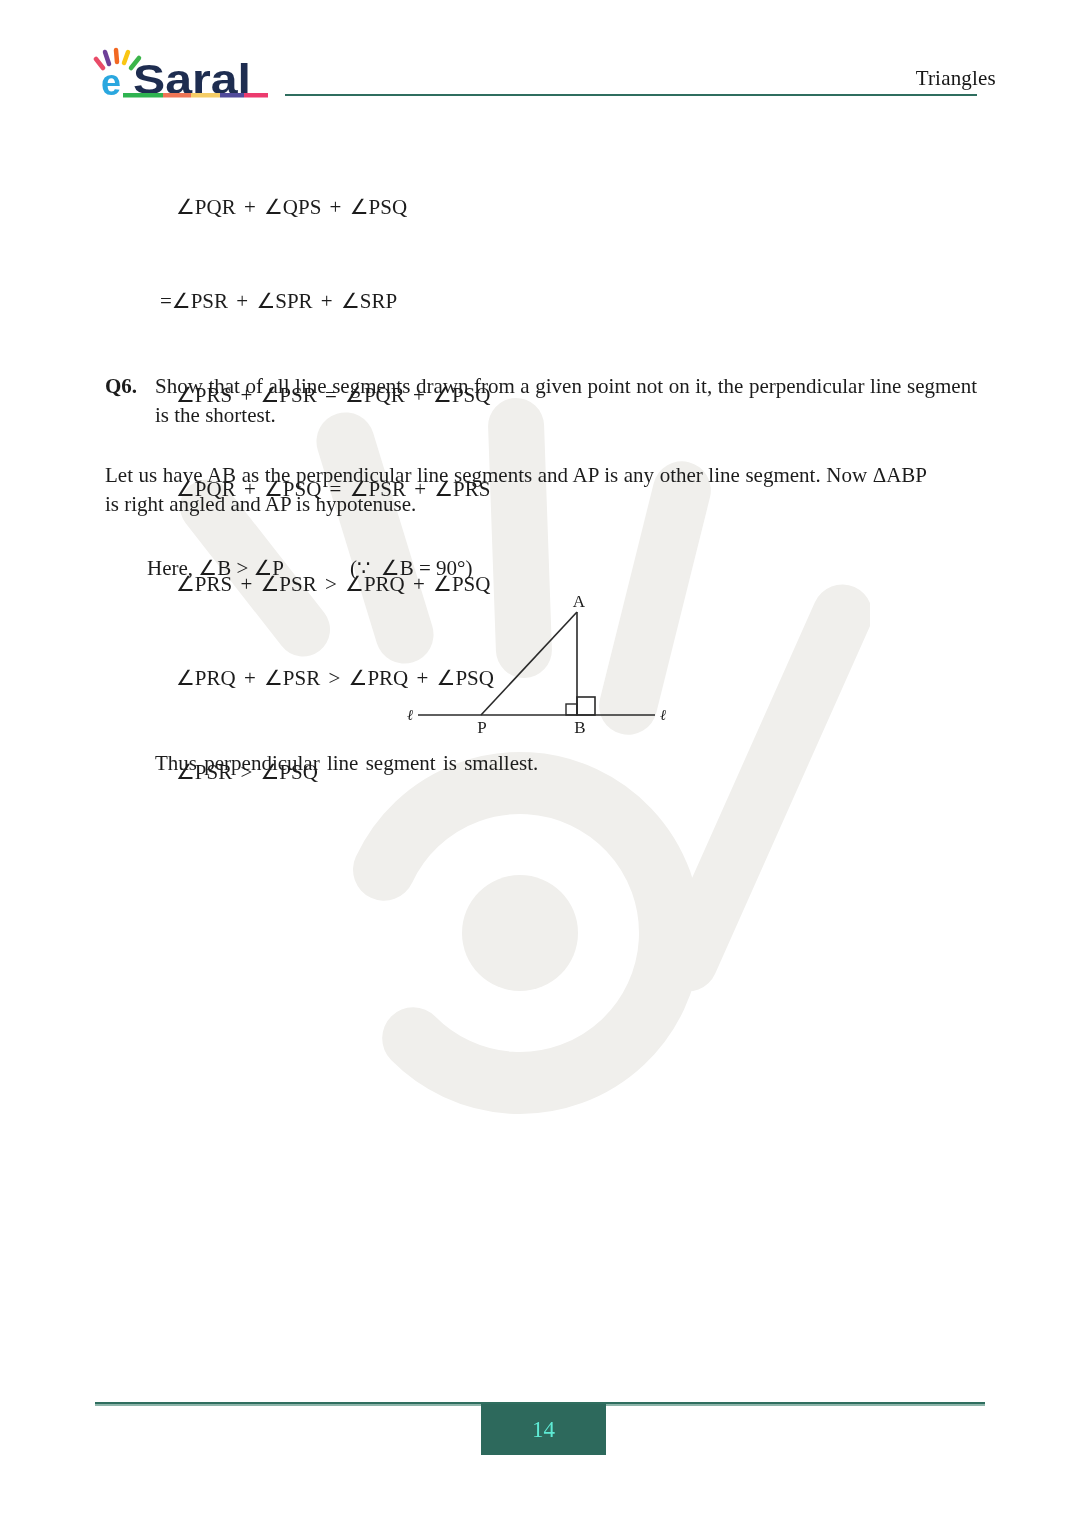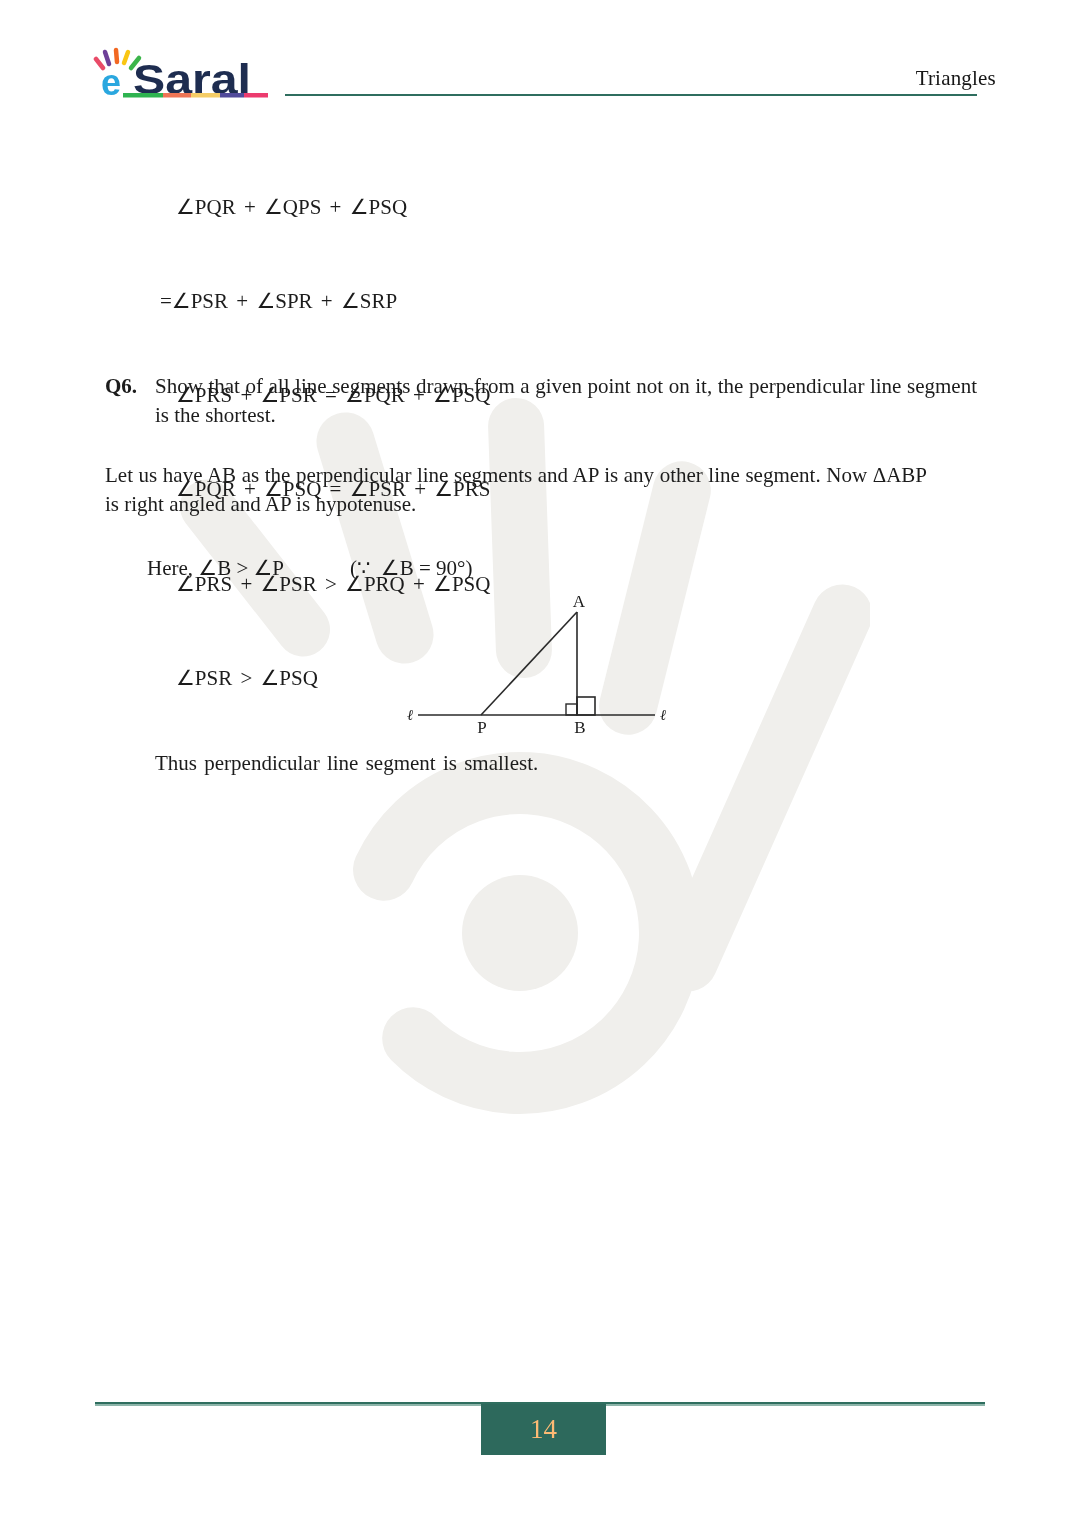--- a/index.html
+++ b/index.html
@@ -49,23 +49,23 @@
   
   .figure{position:absolute;left:398px;top:591px;}
   .figure text{font-family:"Liberation Serif", serif;}
   
   .footer-rule{
     position:absolute;left:95px;top:1402px;width:890px;height:0;
     border-top:2px solid #2f6e5f;border-bottom:2px solid #8db5aa;
   }
   .page-box{
     position:absolute;left:481px;top:1404px;width:125px;height:51px;
-    background:#2d695c;color:#fdba74;
+    background:#2d695c;color:#5eead4;
     display:flex;align-items:center;justify-content:center;
-    font-size:27px;
+    font-size:23px;
   }
 </style>
 </head>
 <body>
 
 <div class="page">
 
   <svg class="watermark" width="720" height="760" viewBox="0 0 720 760" aria-hidden="true">
     <g fill="#f0efec">
       <rect x="78" y="75" width="54" height="210" rx="27" transform="rotate(-38 105 180)"></rect>
@@ -99,20 +99,21 @@
 
   <div class="chapter layer">Triangles</div>
   <div class="header-rule layer"></div>
 
   <div class="equations layer">
     <div class="eq-line">∠PQR + ∠QPS + ∠PSQ</div>
     <div class="eq-line flush">=∠PSR + ∠SPR + ∠SRP</div>
     <div class="eq-line">∠PRS + ∠PSR = ∠PQR + ∠PSQ</div>
     <div class="eq-line">∠PQR + ∠PSQ = ∠PSR + ∠PRS</div>
     <div class="eq-line">∠PRS + ∠PSR &gt; ∠PRQ + ∠PSQ</div>
+    <div class="eq-line">∠PRQ + ∠PSR &gt; ∠PRQ + ∠PSQ</div>
     <div class="eq-line">∠PSR &gt; ∠PSQ</div>
   </div>
 
   <div class="qa-block layer" style="top:372px;">
     <div class="qa-label">Q6.</div>
     <div class="qa-body">
       <p>Show that of all line segments drawn from a given point not on it, the perpendicular line segment is the shortest.</p>
     </div>
   </div>
 

